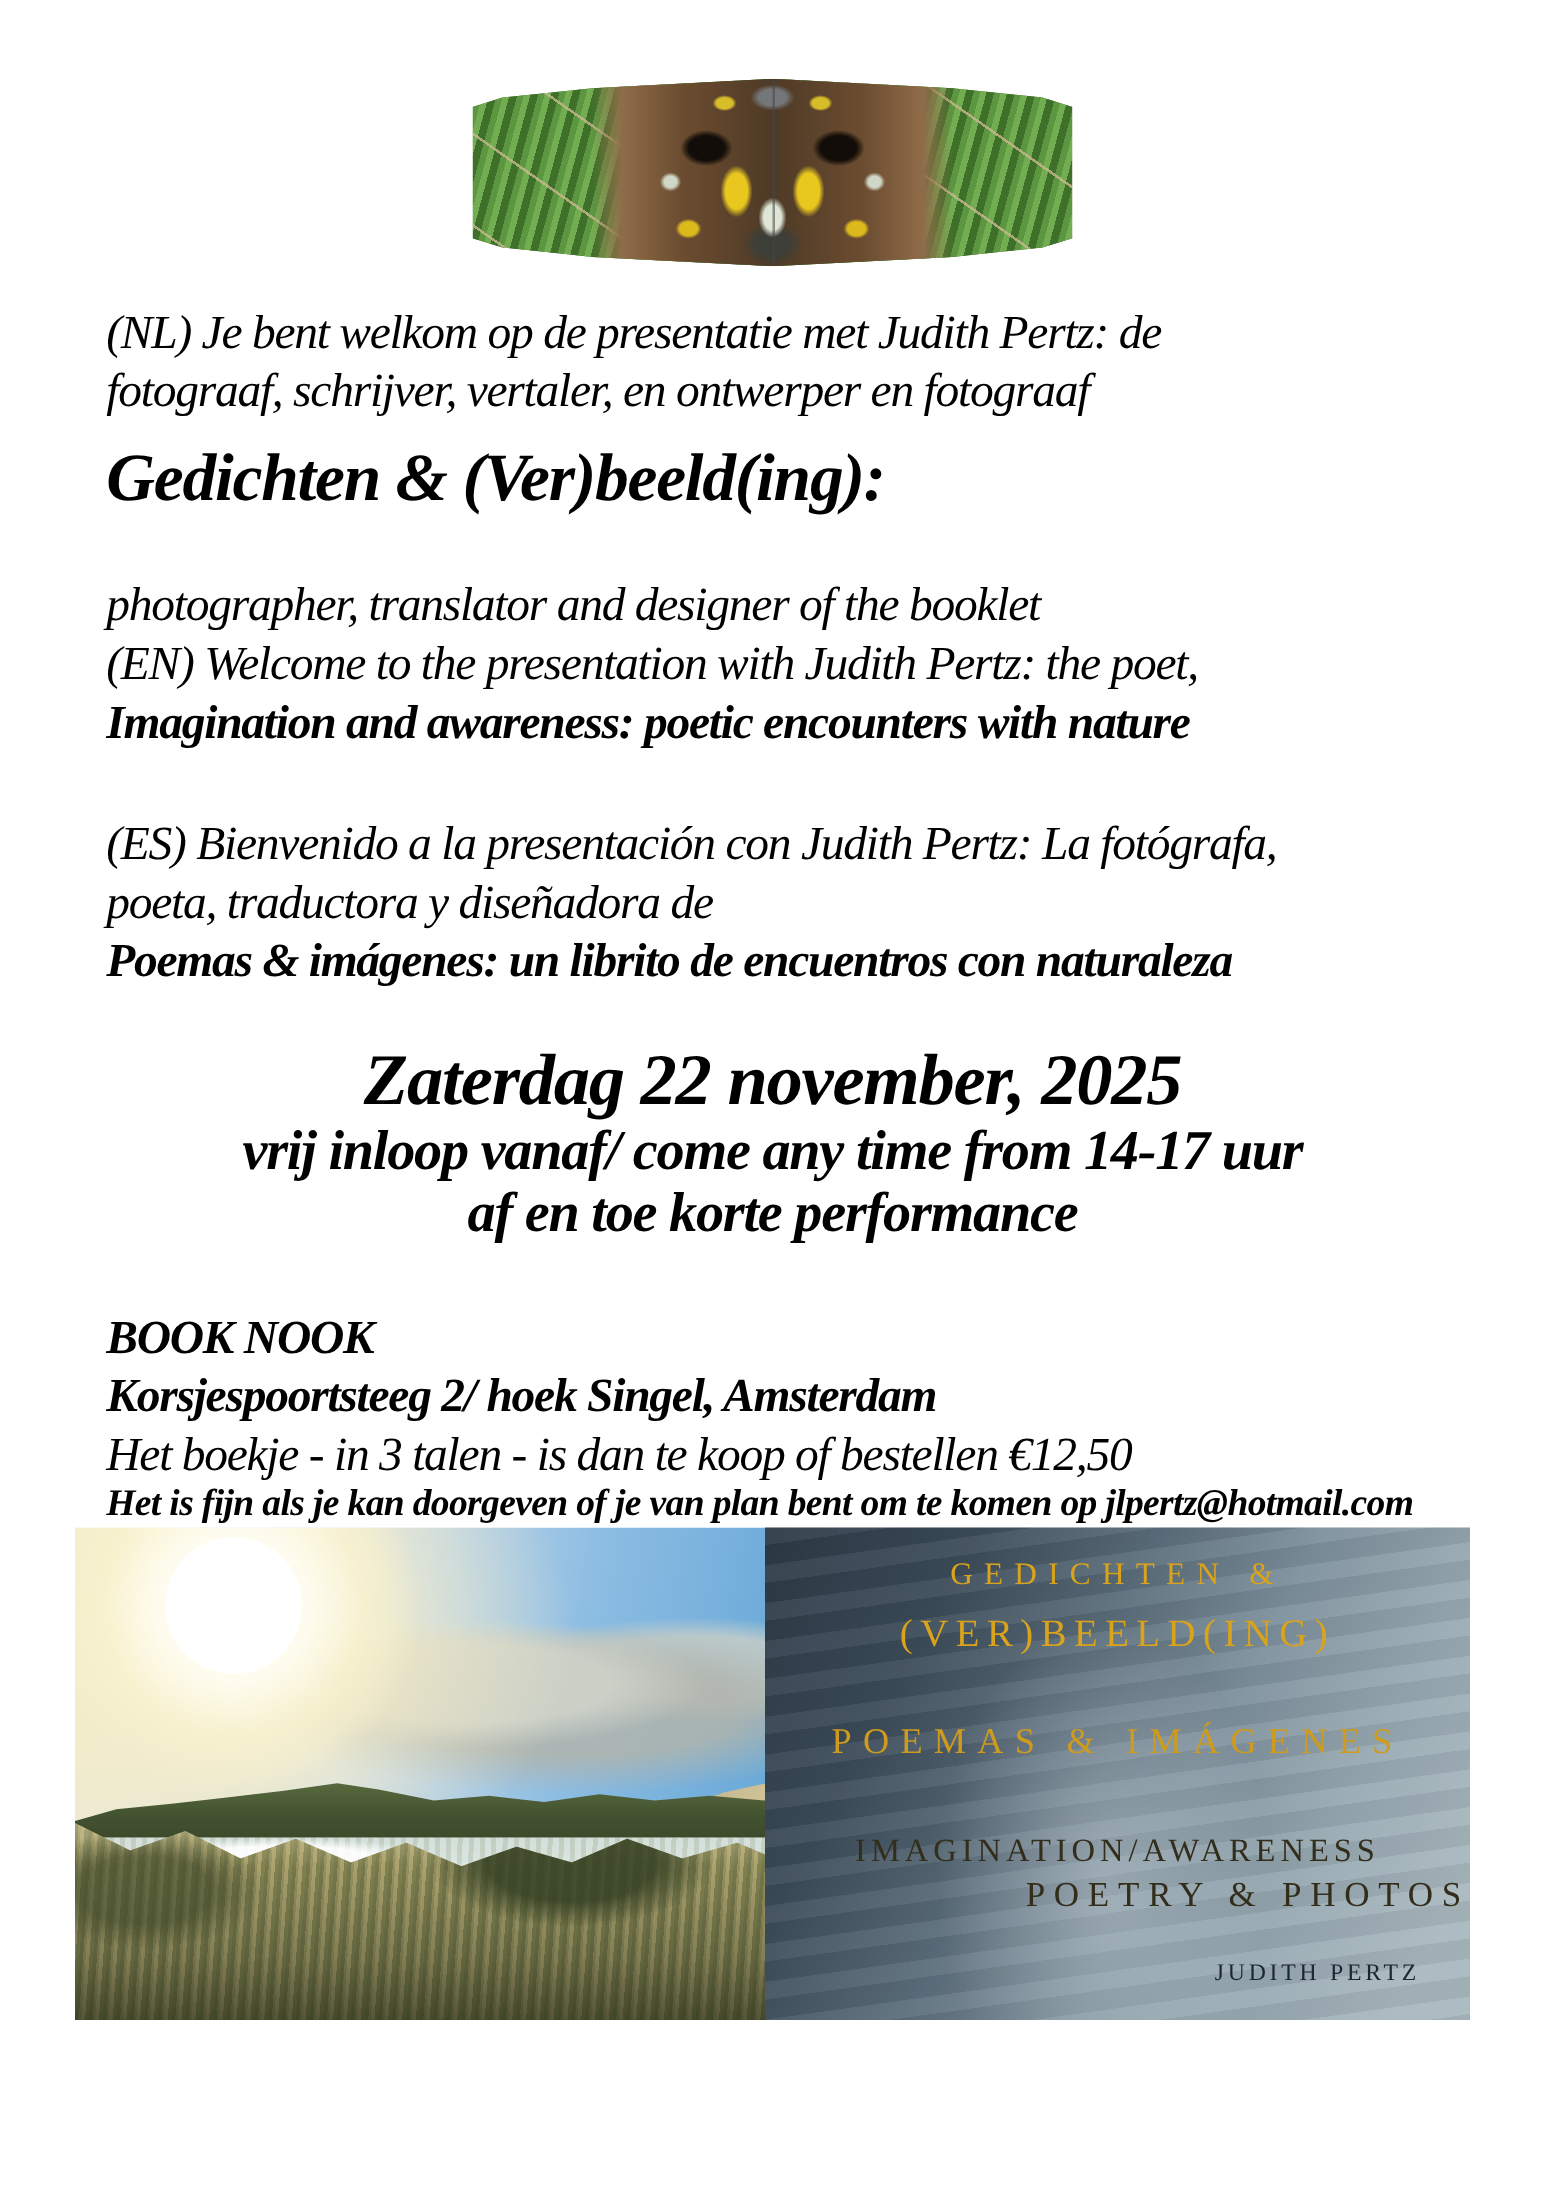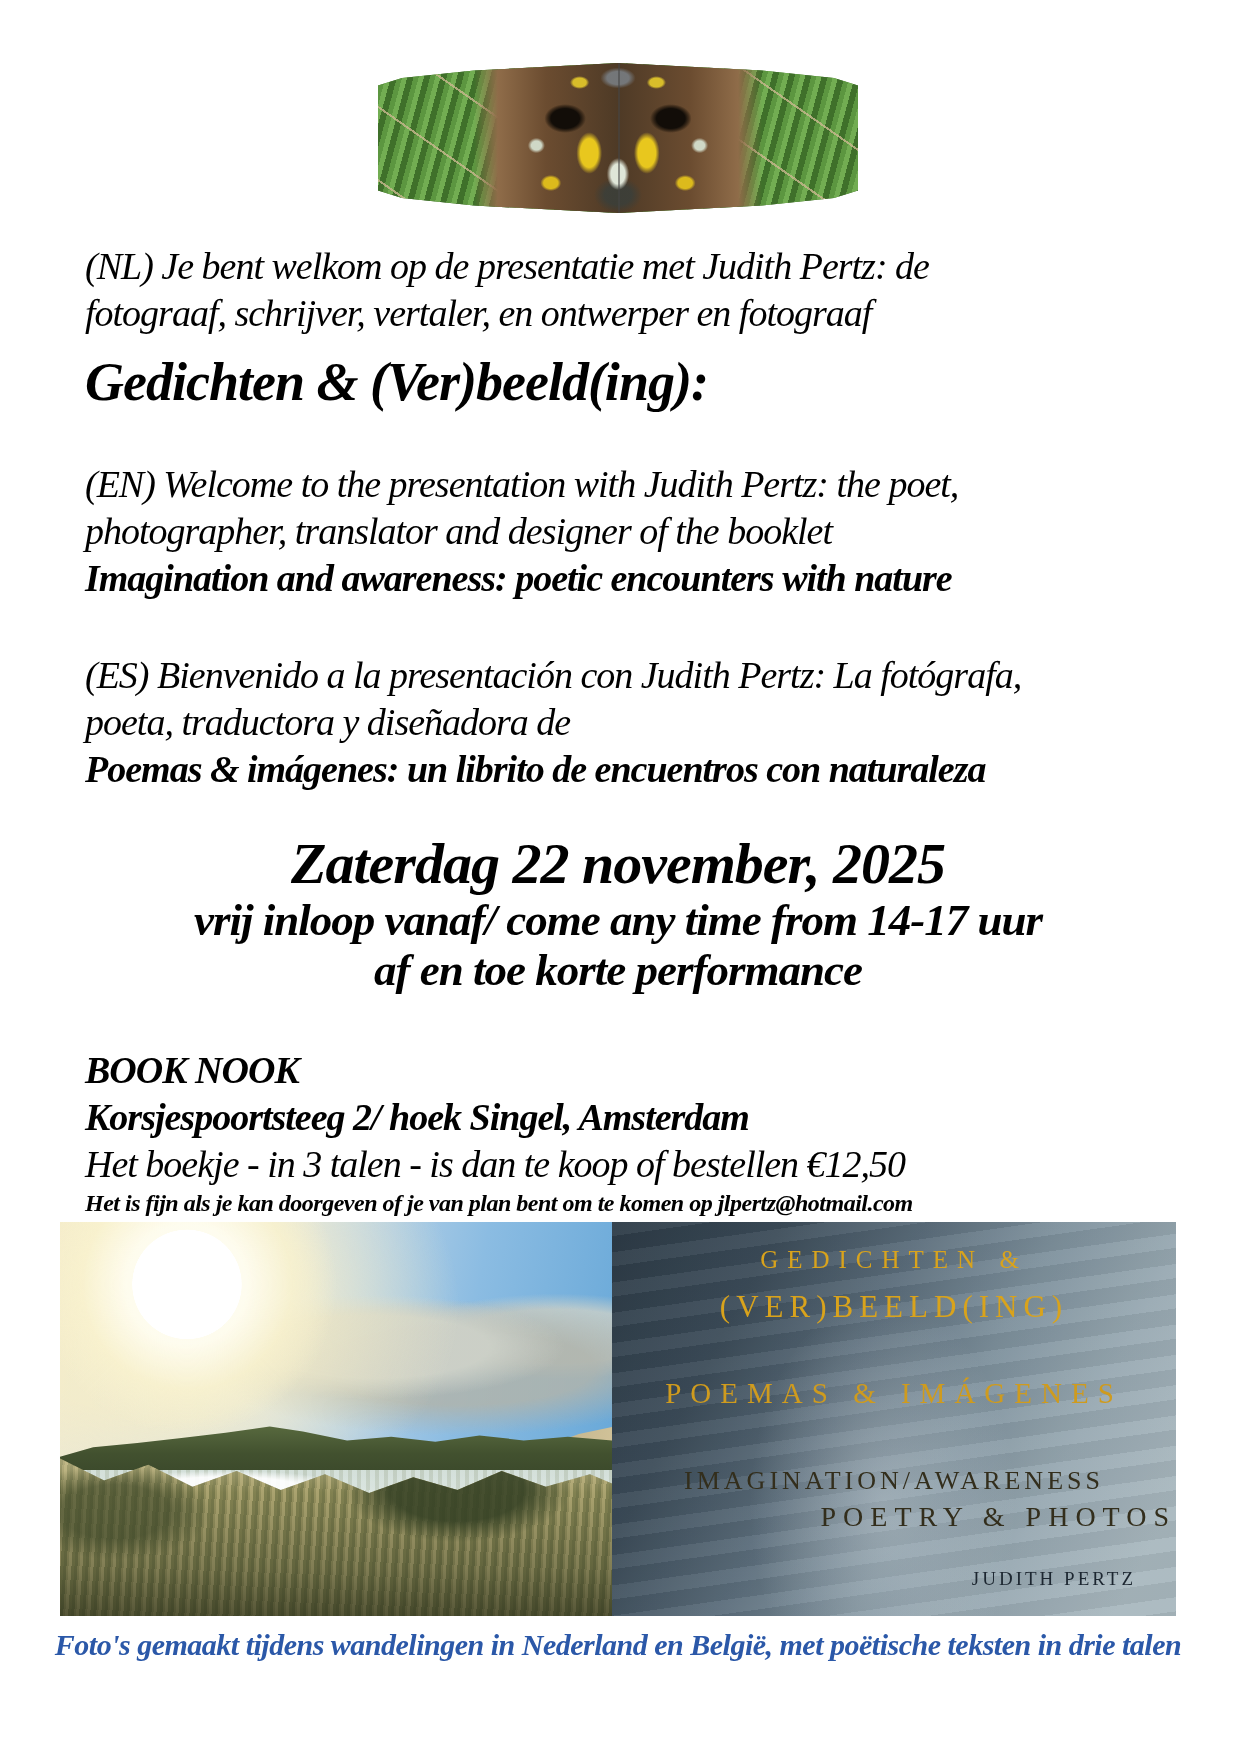--- a/index.html
+++ b/index.html
@@ -42,21 +42,21 @@
   
   .intro { font-size:38px; line-height:47px; letter-spacing:-1px; margin-top:30px; }
   .title-nl { font-size:54px; line-height:58px; font-weight:bold; letter-spacing:-1px; margin-top:16px; }
   .title-nl .indent { padding-left:157px; }
   .block { margin-top:50px; font-size:38px; line-height:47px; letter-spacing:-1px; }
   .bold-line { font-weight:bold; }
   .date-line { margin-top:40px; text-align:center; font-size:58px; line-height:62px; font-weight:bold; letter-spacing:-1px; }
   .time-line, .perf-line { text-align:center; font-size:45px; line-height:50px; font-weight:bold; letter-spacing:-1px; }
   .venue { margin-top:52px; font-size:38px; line-height:47px; letter-spacing:-1px; }
   .venue-name, .venue-address { font-weight:bold; }
-  .rsvp-line { font-size:24px; line-height:30px; font-weight:bold; letter-spacing:-0.5px; }
+  .rsvp-line { font-size:30px; line-height:30px; font-weight:bold; letter-spacing:-0.5px; }
 
   
   .photos { display:flex; width:1116px; height:394px; margin:4px 0 0 60px; font-style:normal; }
   .landscape { position:relative; width:552px; height:100%; overflow:hidden; }
   .sky {
     position:absolute; left:0; top:0; right:0; height:66%;
     background:
       radial-gradient(circle 55px at 23% 24%, #ffffff 0 99%, rgba(255,255,255,0) 100%),
       radial-gradient(circle 150px at 23% 24%, rgba(255,253,240,0.95) 0 40%, rgba(250,243,207,0.75) 70%, rgba(250,243,207,0) 100%),
       radial-gradient(ellipse 300px 230px at 18% 32%, rgba(247,238,199,0.7) 0 50%, rgba(247,238,199,0) 100%),
@@ -123,22 +123,22 @@
     <div class="intro">
       <div>(NL) Je bent welkom op de presentatie met Judith Pertz: de</div>
       <div>fotograaf, schrijver, vertaler, en ontwerper en fotograaf</div>
     </div>
 
     <div class="title-nl">
       <div>Gedichten &amp; (Ver)beeld(ing):</div>
     </div>
 
     <div class="block">
+      <div>photographer, translator and designer of the booklet</div>
       <div>(EN) Welcome to the presentation with Judith Pertz: the poet,</div>
-      <div>photographer, translator and designer of the booklet</div>
       <div class="bold-line">Imagination and awareness: poetic encounters with nature</div>
     </div>
 
     <div class="block">
       <div>(ES) Bienvenido a la presentación con Judith Pertz: La fotógrafa,</div>
       <div>poeta, traductora y diseñadora de</div>
       <div class="bold-line">Poemas &amp; imágenes: un librito de encuentros con naturaleza</div>
     </div>
 
     <div class="date-line">Zaterdag 22 november, 2025</div>
@@ -168,15 +168,14 @@
       <div class="cover-line1">GEDICHTEN &amp;</div>
       <div class="cover-line2">(VER)BEELD(ING)</div>
       <div class="cover-es">POEMAS &amp; IMÁGENES</div>
       <div class="cover-en1">IMAGINATION/AWARENESS</div>
       <div class="cover-en2">POETRY &amp; PHOTOS</div>
       <div class="cover-author">JUDITH PERTZ</div>
     </div>
 
   </div>
 
-  <div class="caption">Foto's gemaakt tijdens wandelingen in Nederland en België, met poëtische teksten in drie talen</div>
 
 </div>
 
 </body></html>

